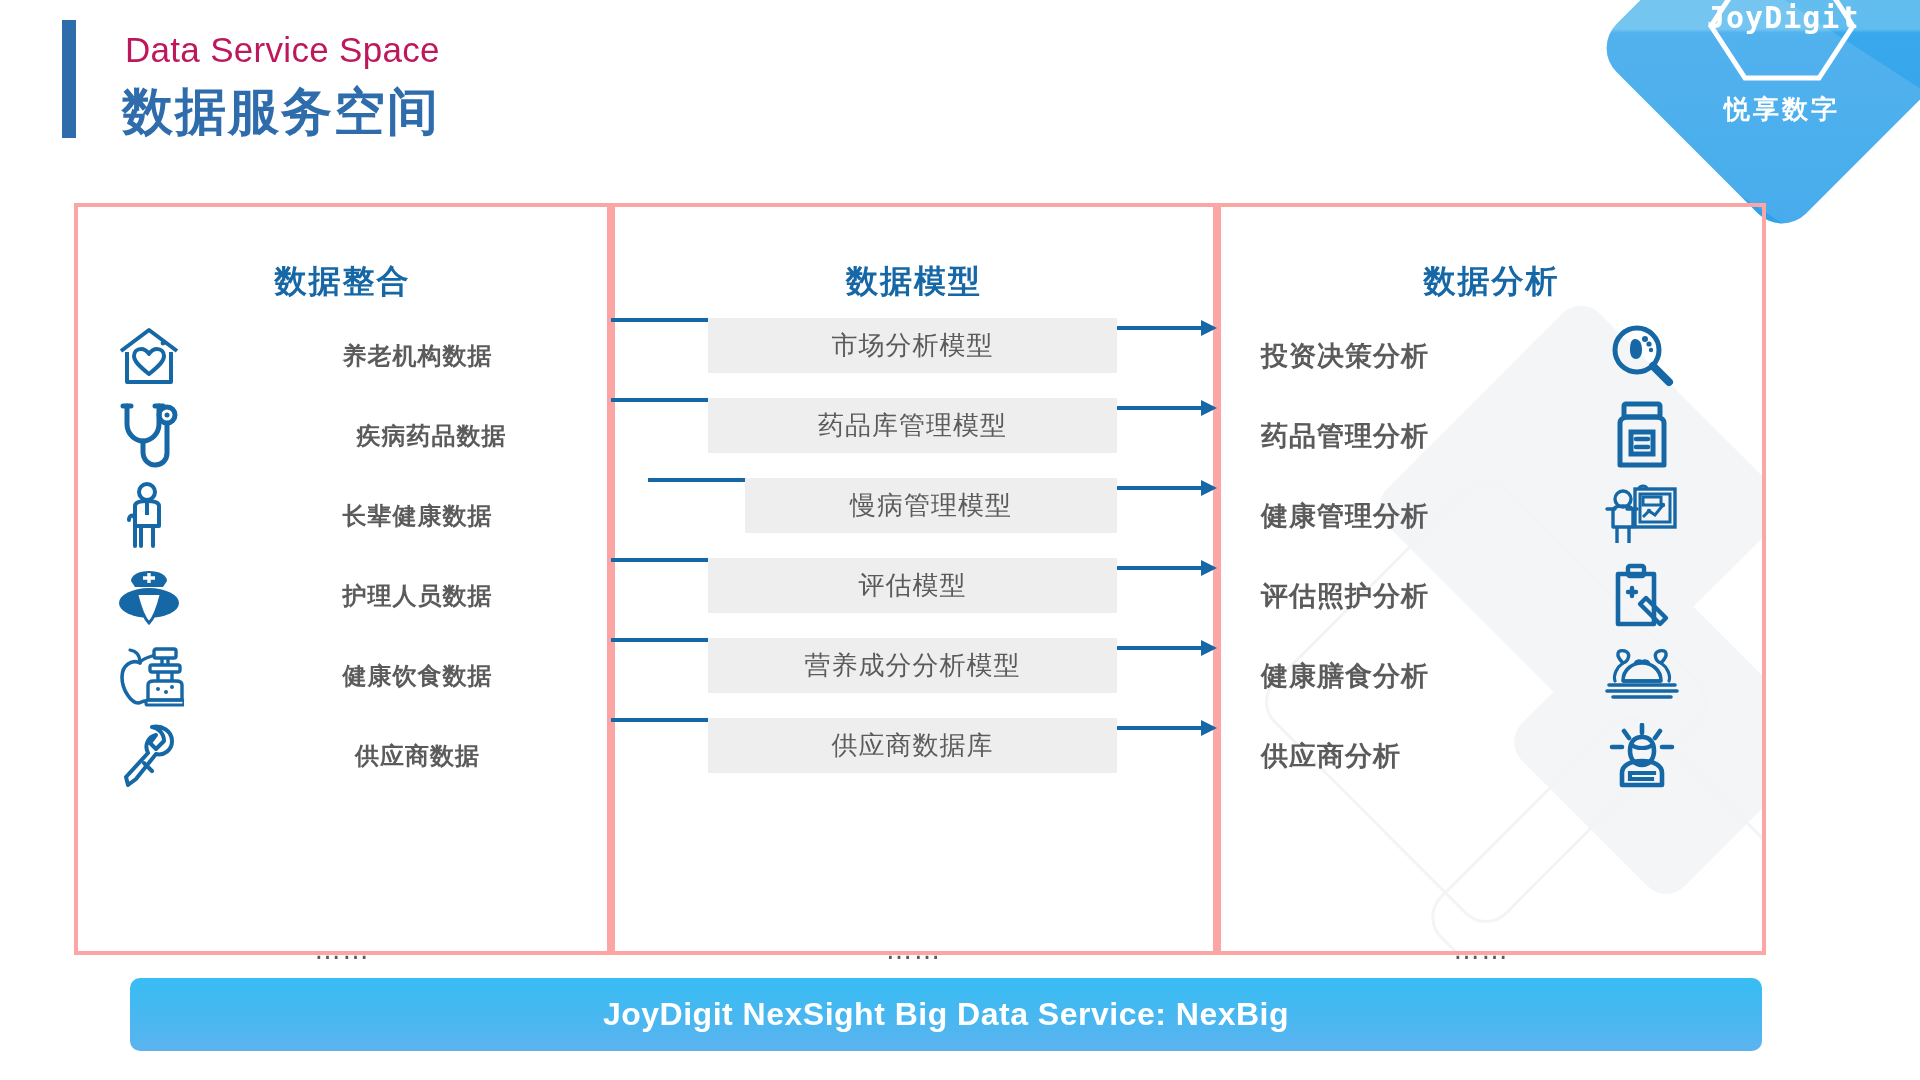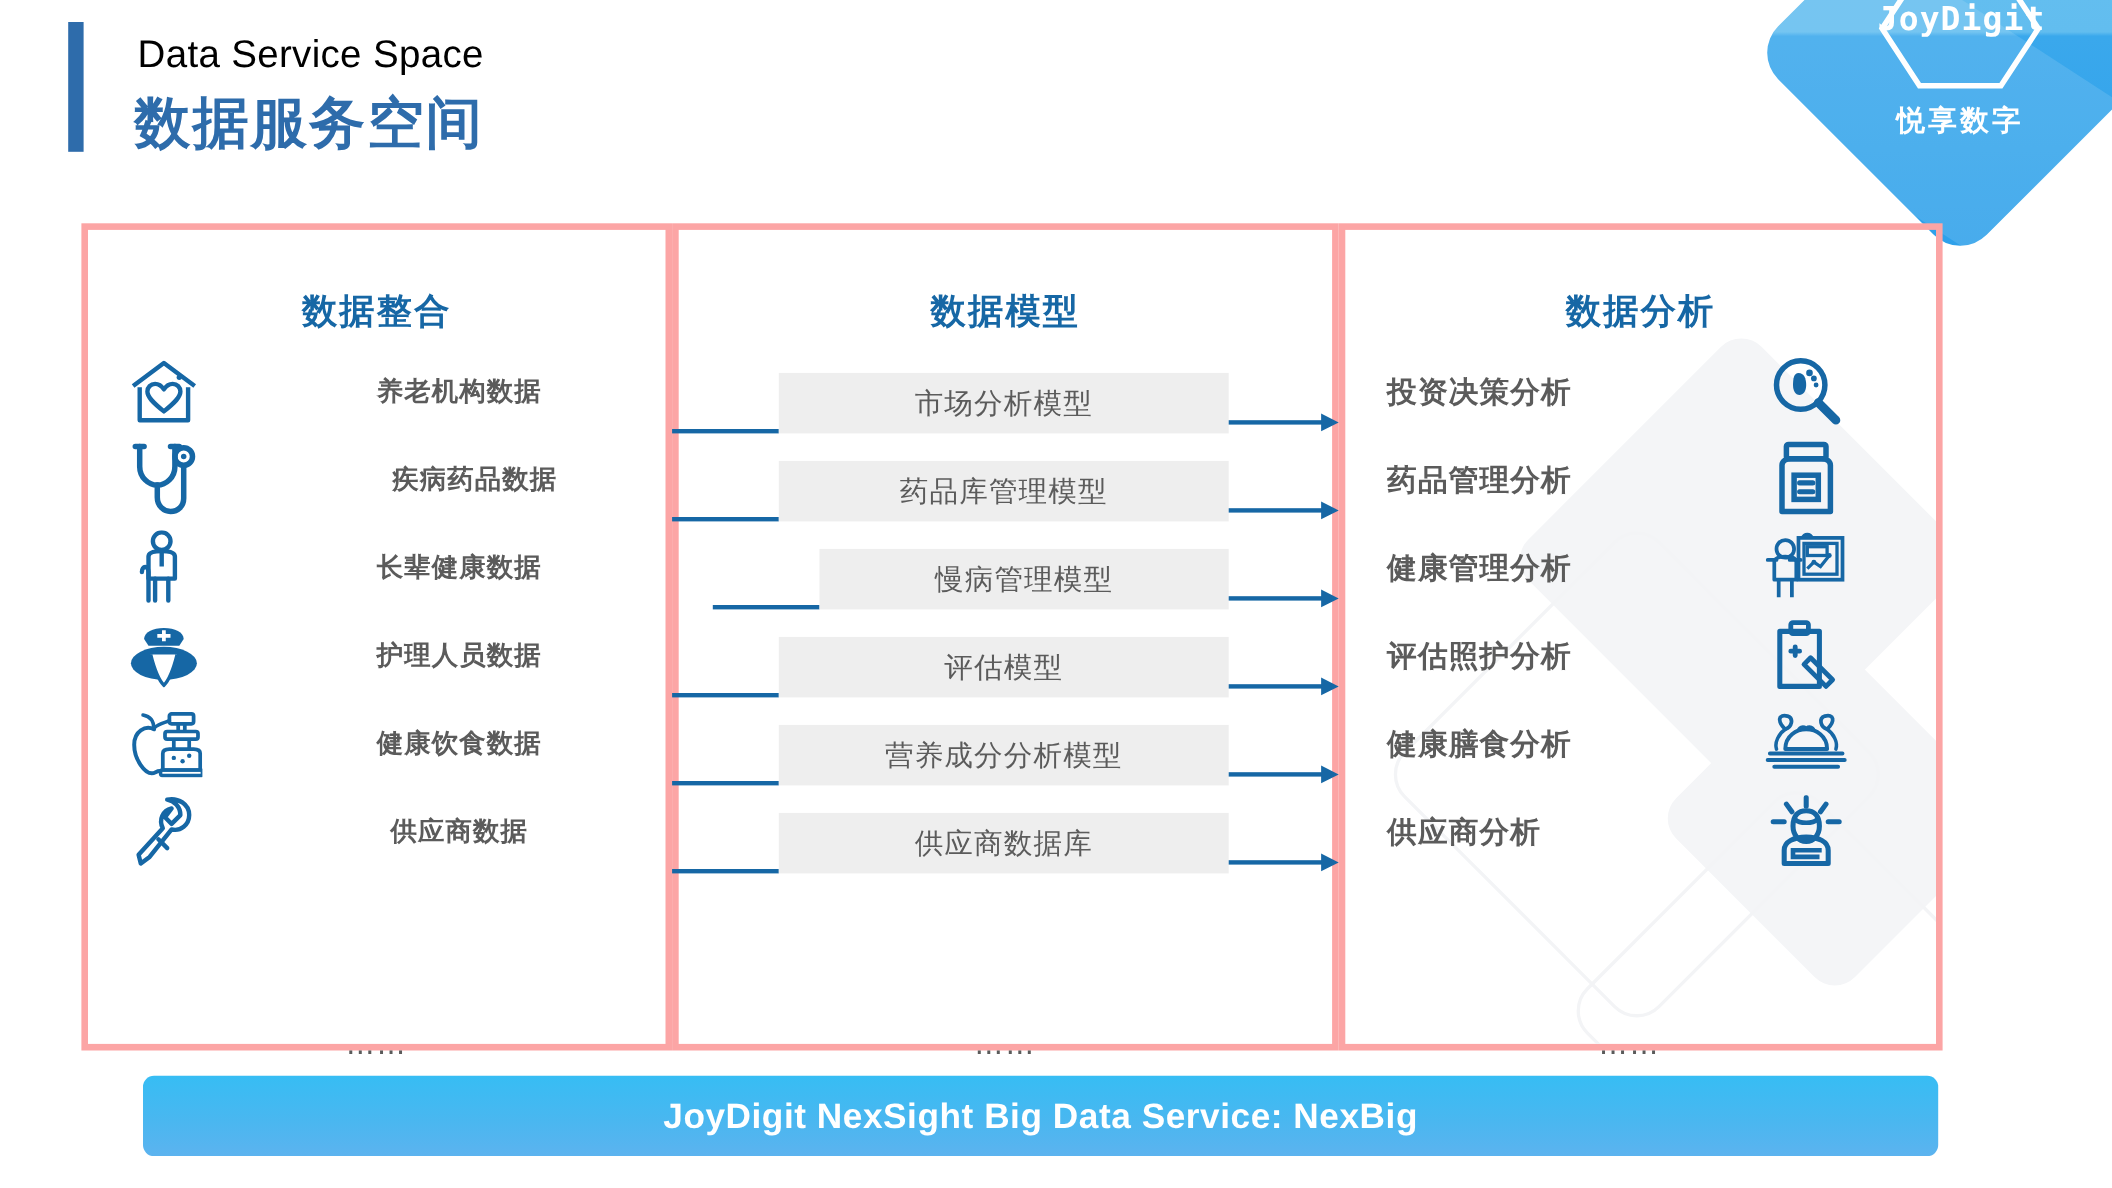--- a/index.html
+++ b/index.html
@@ -12,21 +12,21 @@
   #stage { position: relative; width: 1920px; height: 1080px; background: #fff; }
 
   
   .hdr-bar {
     position: absolute; left: 62px; top: 20px;
     width: 14px; height: 118px;
     background: #2e6cab;
   }
   .hdr-eng {
     position: absolute; left: 125px; top: 30px;
-    font-size: 35px; color: #000000; letter-spacing: .3px;
+    font-size: 35px; color: #be185d; letter-spacing: .3px;
     font-family: "Liberation Sans", sans-serif;
     white-space: nowrap;
   }
   .hdr-cn {
     position: absolute; left: 122px; top: 78px;
     font-size: 51px; font-weight: 700; color: #2e6cab;
     letter-spacing: 2px; white-space: nowrap;
     font-family: "DejaVu Sans", sans-serif;
   }
 
@@ -64,21 +64,21 @@
   .logo-cn {
     margin-top: 10px;
     font-size: 26px; font-weight: 700; color:#fff;
     letter-spacing: 3px;
     font-family: "DejaVu Sans", sans-serif;
   }
 
   
   .panel {
     position: absolute; top: 203px; height: 752px;
-    border: 6px solid #fca5a5; background: transparent;
+    border: 4px solid #fca5a5; background: transparent;
   }
   #panel-left   { left: 74px;   width: 537px; }
   #panel-mid    { left: 611px;  width: 606px; }
   #panel-right  { left: 1217px; width: 549px; }
 
   .panel-title {
     position: absolute; top: 53px; left: 0; right: 0;
     text-align: center;
     font-size: 32px; font-weight: 700; color: #1667a5;
     letter-spacing: 2px;
@@ -93,21 +93,21 @@
   
   .row { position: absolute; display: flex; align-items: center; }
 
   .l-row { left: 74px; width: 537px; height: 76px; }
   .l-icon { width: 150px; display:flex; align-items:center; justify-content:center; }
   .l-label {
     flex: 1; font-size: 24px; font-weight: 700; color: #5b5b5b;
     letter-spacing: 1px; font-family: "DejaVu Sans", sans-serif; text-align: center;
   }
 
-  .m-row { left: 611px; width: 606px; height: 76px; display:flex; align-items:flex-end; }
+  .m-row { left: 611px; width: 606px; height: 76px; display:flex; align-items:flex-start; }
   .m-line { width: 97px; height: 4px; background:#1667a5; flex: none; }
   .m-box {
     flex: 1; background: #eeeeee; height: 55px;
     display:flex; align-items:center; justify-content:center;
     font-size: 26px; color: #5b5b5b; letter-spacing: 1px;
     font-family: "DejaVu Sans", sans-serif;
   }
   .m-arrow { width: 100px; height: 20px; flex: none; position: relative; }
   .m-arrow .shaft { position:absolute; left:0; top:8px; width: 86px; height:4px; background:#1667a5; }
   .m-arrow .head  {

